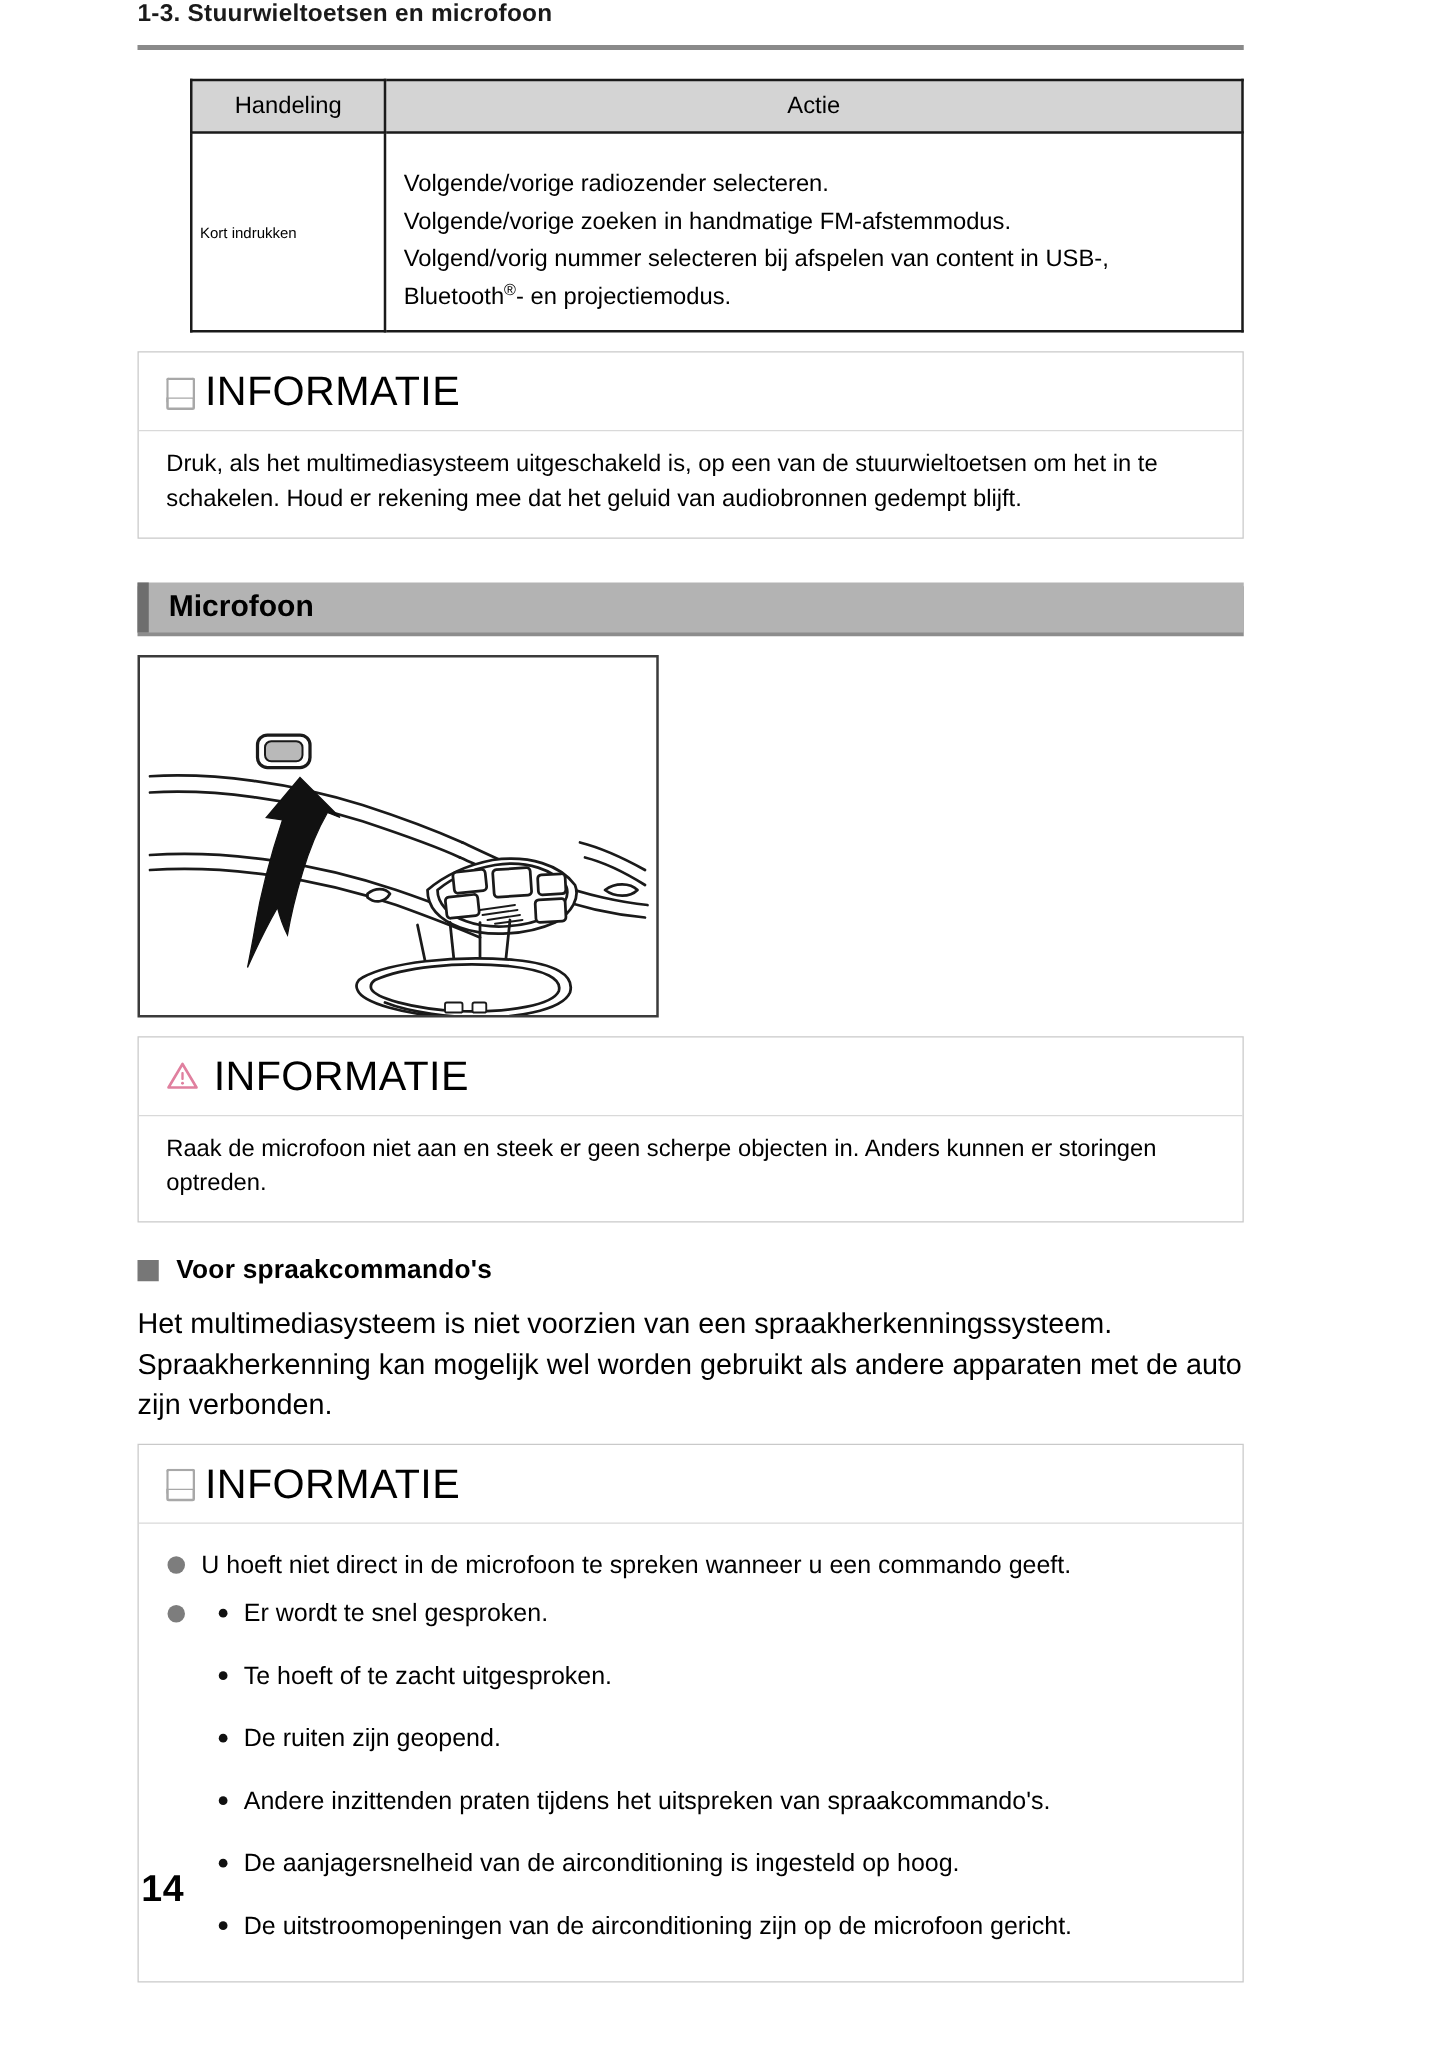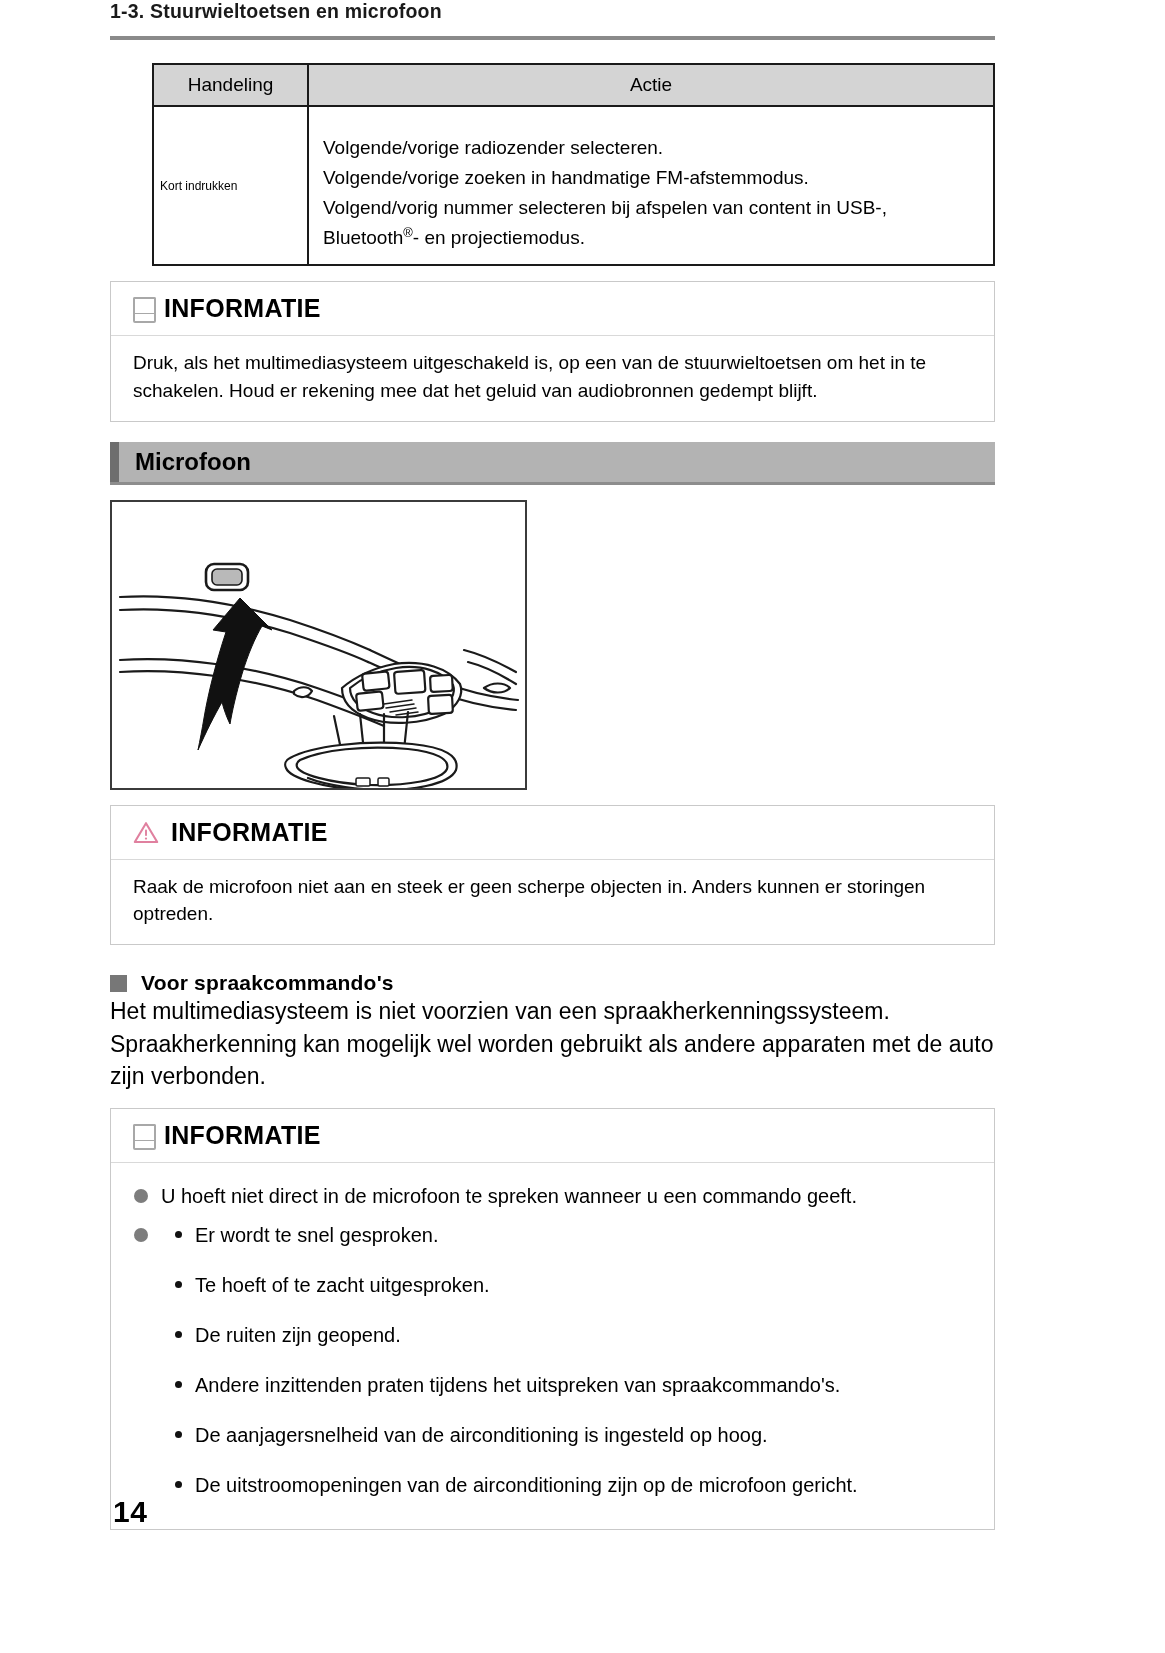--- a/index.html
+++ b/index.html
@@ -84,22 +84,22 @@
     background: #ffffff;
   }
   .panel-head {
     display: flex;
     align-items: center;
     gap: 12px;
     padding: 12px 16px 12px 22px;
     border-bottom: 1px solid #d9d9d9;
   }
   .panel-title {
-    font-size: 25px;
-    font-weight: bold;
+    font-size: 33px;
+    font-weight: normal;
     letter-spacing: 0.3px;
   }
   .panel-body {
     padding: 13px 18px 16px 22px;
     font-size: 19px;
     line-height: 1.46;
   }
   .panel-body p { margin: 0; }
 
   
@@ -130,42 +130,42 @@
   }
 
   
   .icon-warn {
     width: 26px; height: 23px;
     flex: 0 0 auto;
   }
 
   
   .section-bar {
-    margin-top: 20px;
+    margin-top: 35px;
     height: 40px;
     background: #b3b3b3;
     display: flex;
     align-items: center;
     border-left: 9px solid #6e6e6e;
     box-shadow: 0 3px 0 0 #8d8d8d;
   }
   .section-bar .label {
     font-size: 24px;
     font-weight: bold;
     padding-left: 16px;
     color: #000;
   }
 
   
   .para {
     margin-top: 20px;
     font-size: 23px;
     line-height: 1.42;
   }
-  .para.tight { margin-top: 0; }
+  .para.tight { margin-top: 14px; }
 
   
   .figure {
     margin-top: 18px;
     width: 417px;
     height: 290px;
     border: 2px solid #3b3b3b;
     background: #ffffff;
     overflow: hidden;
   }

